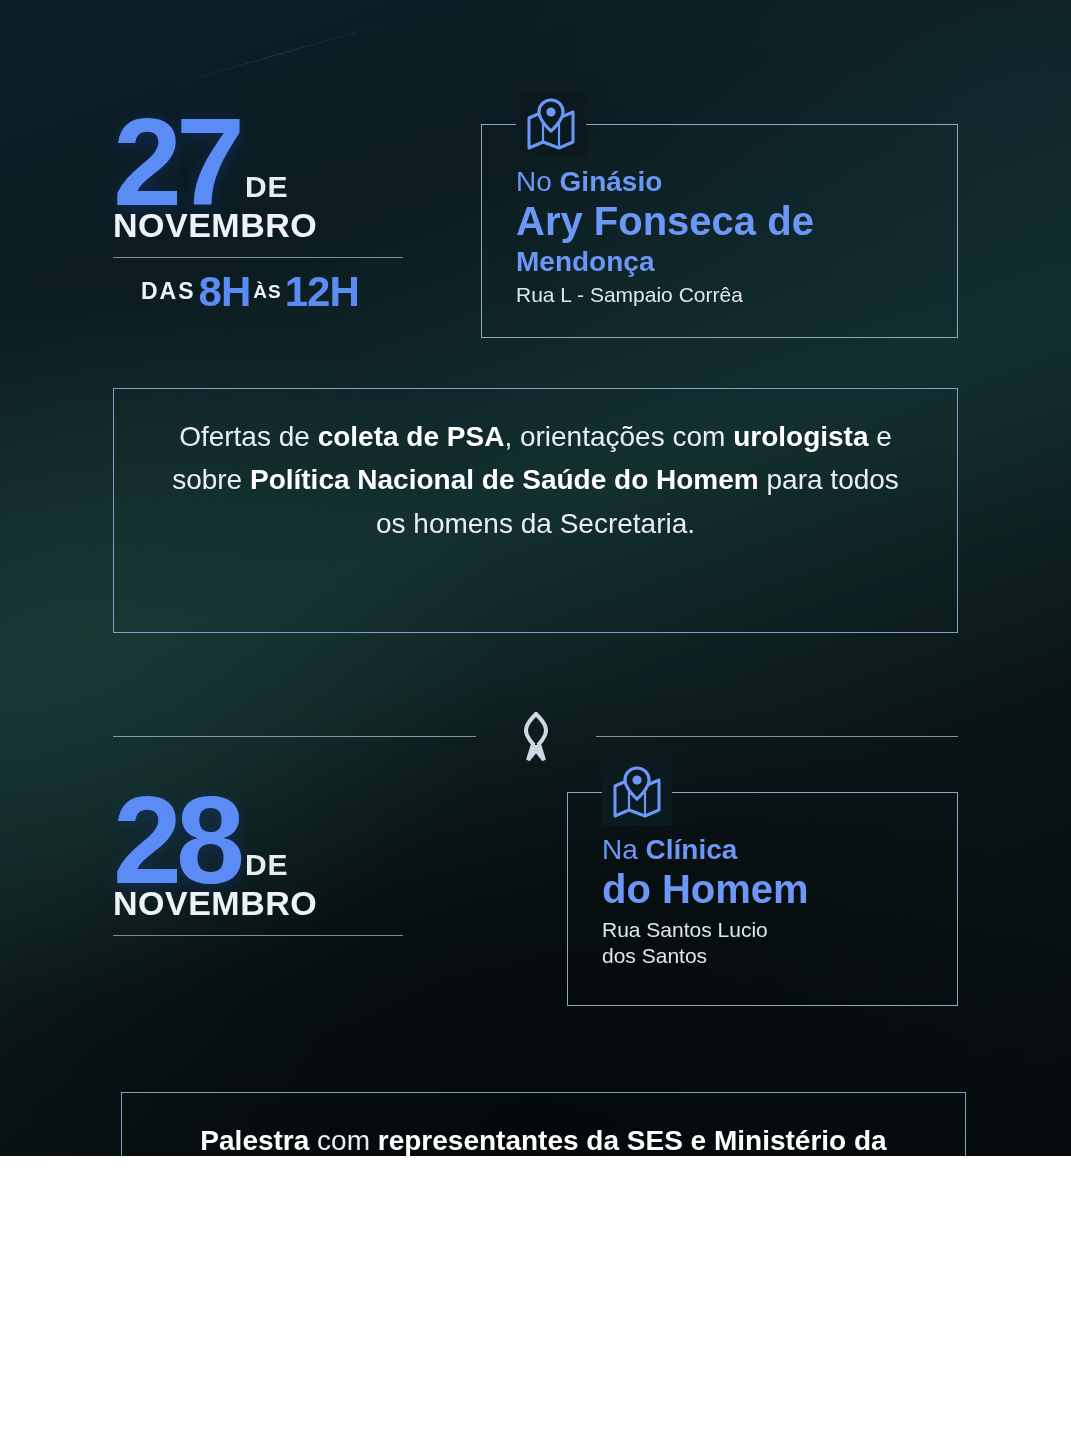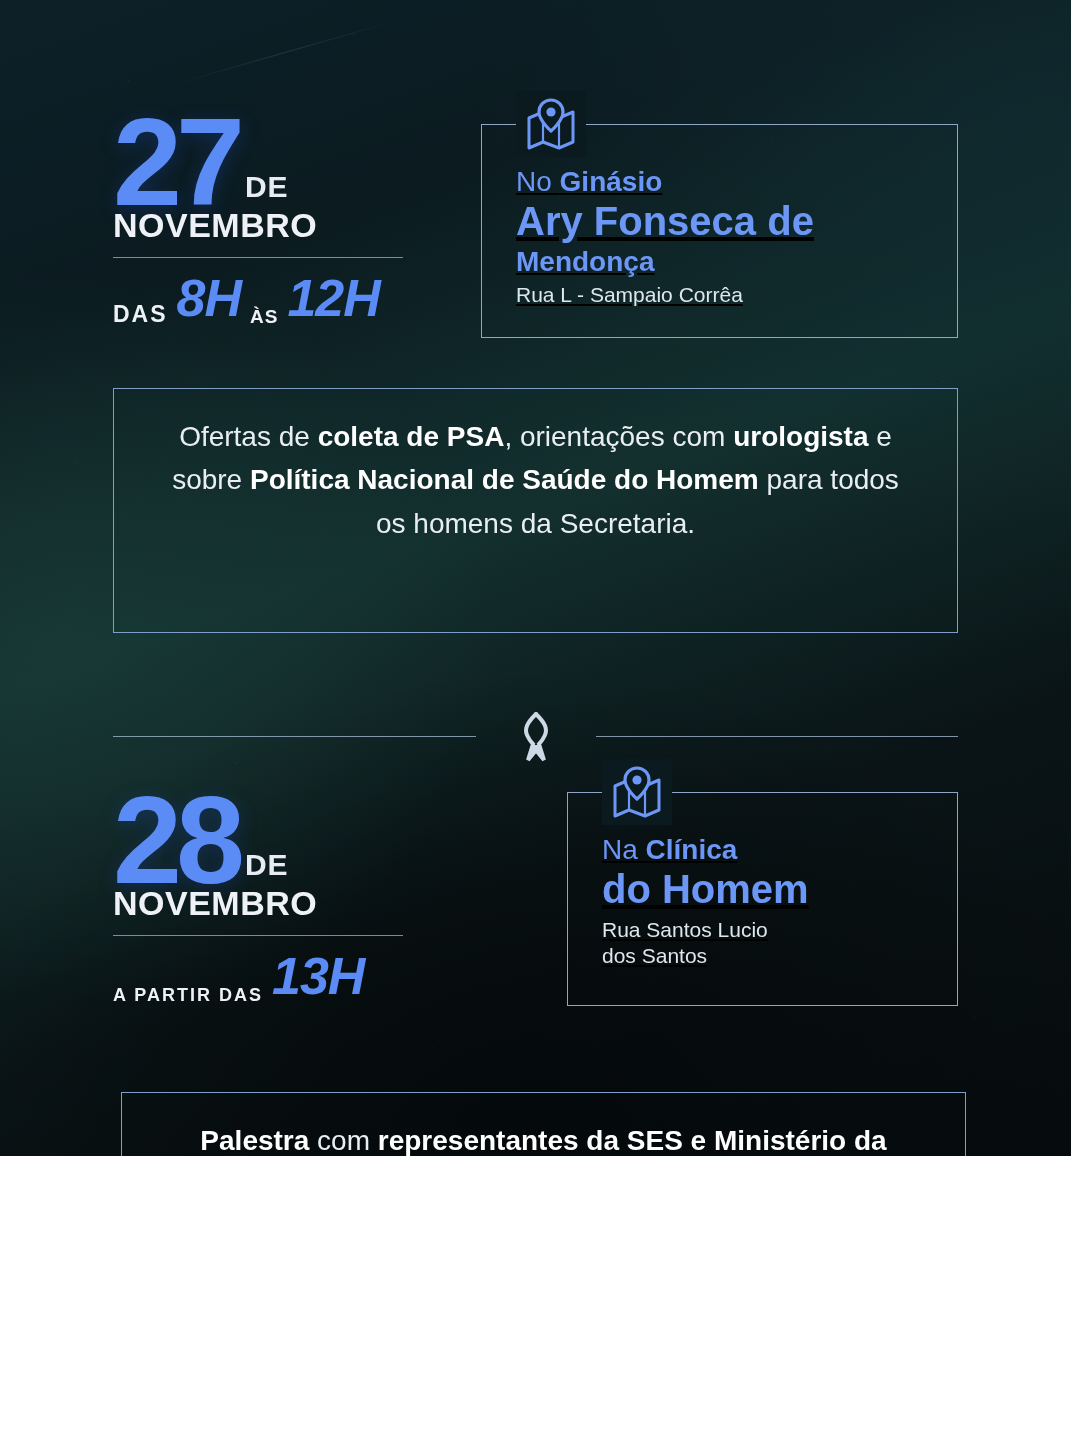--- a/index.html
+++ b/index.html
@@ -79,51 +79,50 @@
     margin-top: -8px;
   }
   .rule {
     height: 1px;
     background: #9fb4c9;
     opacity: .75;
     margin: 12px 0 10px;
   }
   .timeline-row {
     display: flex;
-    align-items: flex-end;
-    gap: 9px;
+    align-items: center;
+    gap: 3px;
     white-space: nowrap;
+    margin-left: 28px;
   }
   .time-pre {
     font-size: 23px;
     font-weight: 700;
     letter-spacing: 2px;
     color: #eef2f6;
   }
   .time-pre.small { font-size: 18px; }
   .time-val {
-    font-size: 52px;
+    font-size: 42px;
     font-weight: 700;
     letter-spacing: -1px;
     color: #5b8cf5;
-    font-style: italic;
   }
   .time-mid {
     font-size: 19px;
     font-weight: 700;
     letter-spacing: 1px;
     color: #eef2f6;
   }
 
   
   .locbox {
     position: absolute;
     border: 1px solid #8fa6c4;
     padding: 40px 34px 35px;
-    text-decoration: underline;
   }
   .locbox .pin {
     position: absolute;
     top: -34px;
     left: 34px;
     width: 70px;
     height: 66px;
     background: #0b1a1e;
     display: flex;
     align-items: center;
@@ -244,24 +243,20 @@
   </div>
 
   <div class="sec1">
 
     <div class="datecol-1" style="top:790px;">
       <div style="white-space:nowrap;">
         <span class="bigday">28</span><span class="de">DE</span>
       </div>
       <div class="month">NOVEMBRO</div>
       <div class="rule"></div>
-      <div class="timeline-row">
-        <span class="time-pre small">A PARTIR DAS</span>
-        <span class="time-val">13H</span>
-      </div>
     </div>
 
     <div class="locbox" style="left:567px; top:792px; width:391px; height:214px;">
       <div class="pin">
         <svg width="56" height="52" viewBox="0 0 56 52" aria-hidden="true">
           <path d="M6 20 L20 14 L36 20 L50 14 L50 44 L36 50 L20 44 L6 50 Z" fill="none" stroke="#6d97f7" stroke-width="3" stroke-linejoin="round"></path>
           <path d="M20 14 L20 44 M36 20 L36 50" fill="none" stroke="#6d97f7" stroke-width="2.2"></path>
           <path d="M28 2 C21.4 2 16 7.3 16 13.9 C16 22.6 28 33 28 33 C28 33 40 22.6 40 13.9 C40 7.3 34.6 2 28 2 Z" fill="#0b1a1e" stroke="#6d97f7" stroke-width="3.2"></path>
           <circle cx="28" cy="14" r="4.6" fill="#6d97f7"></circle>
         </svg>

